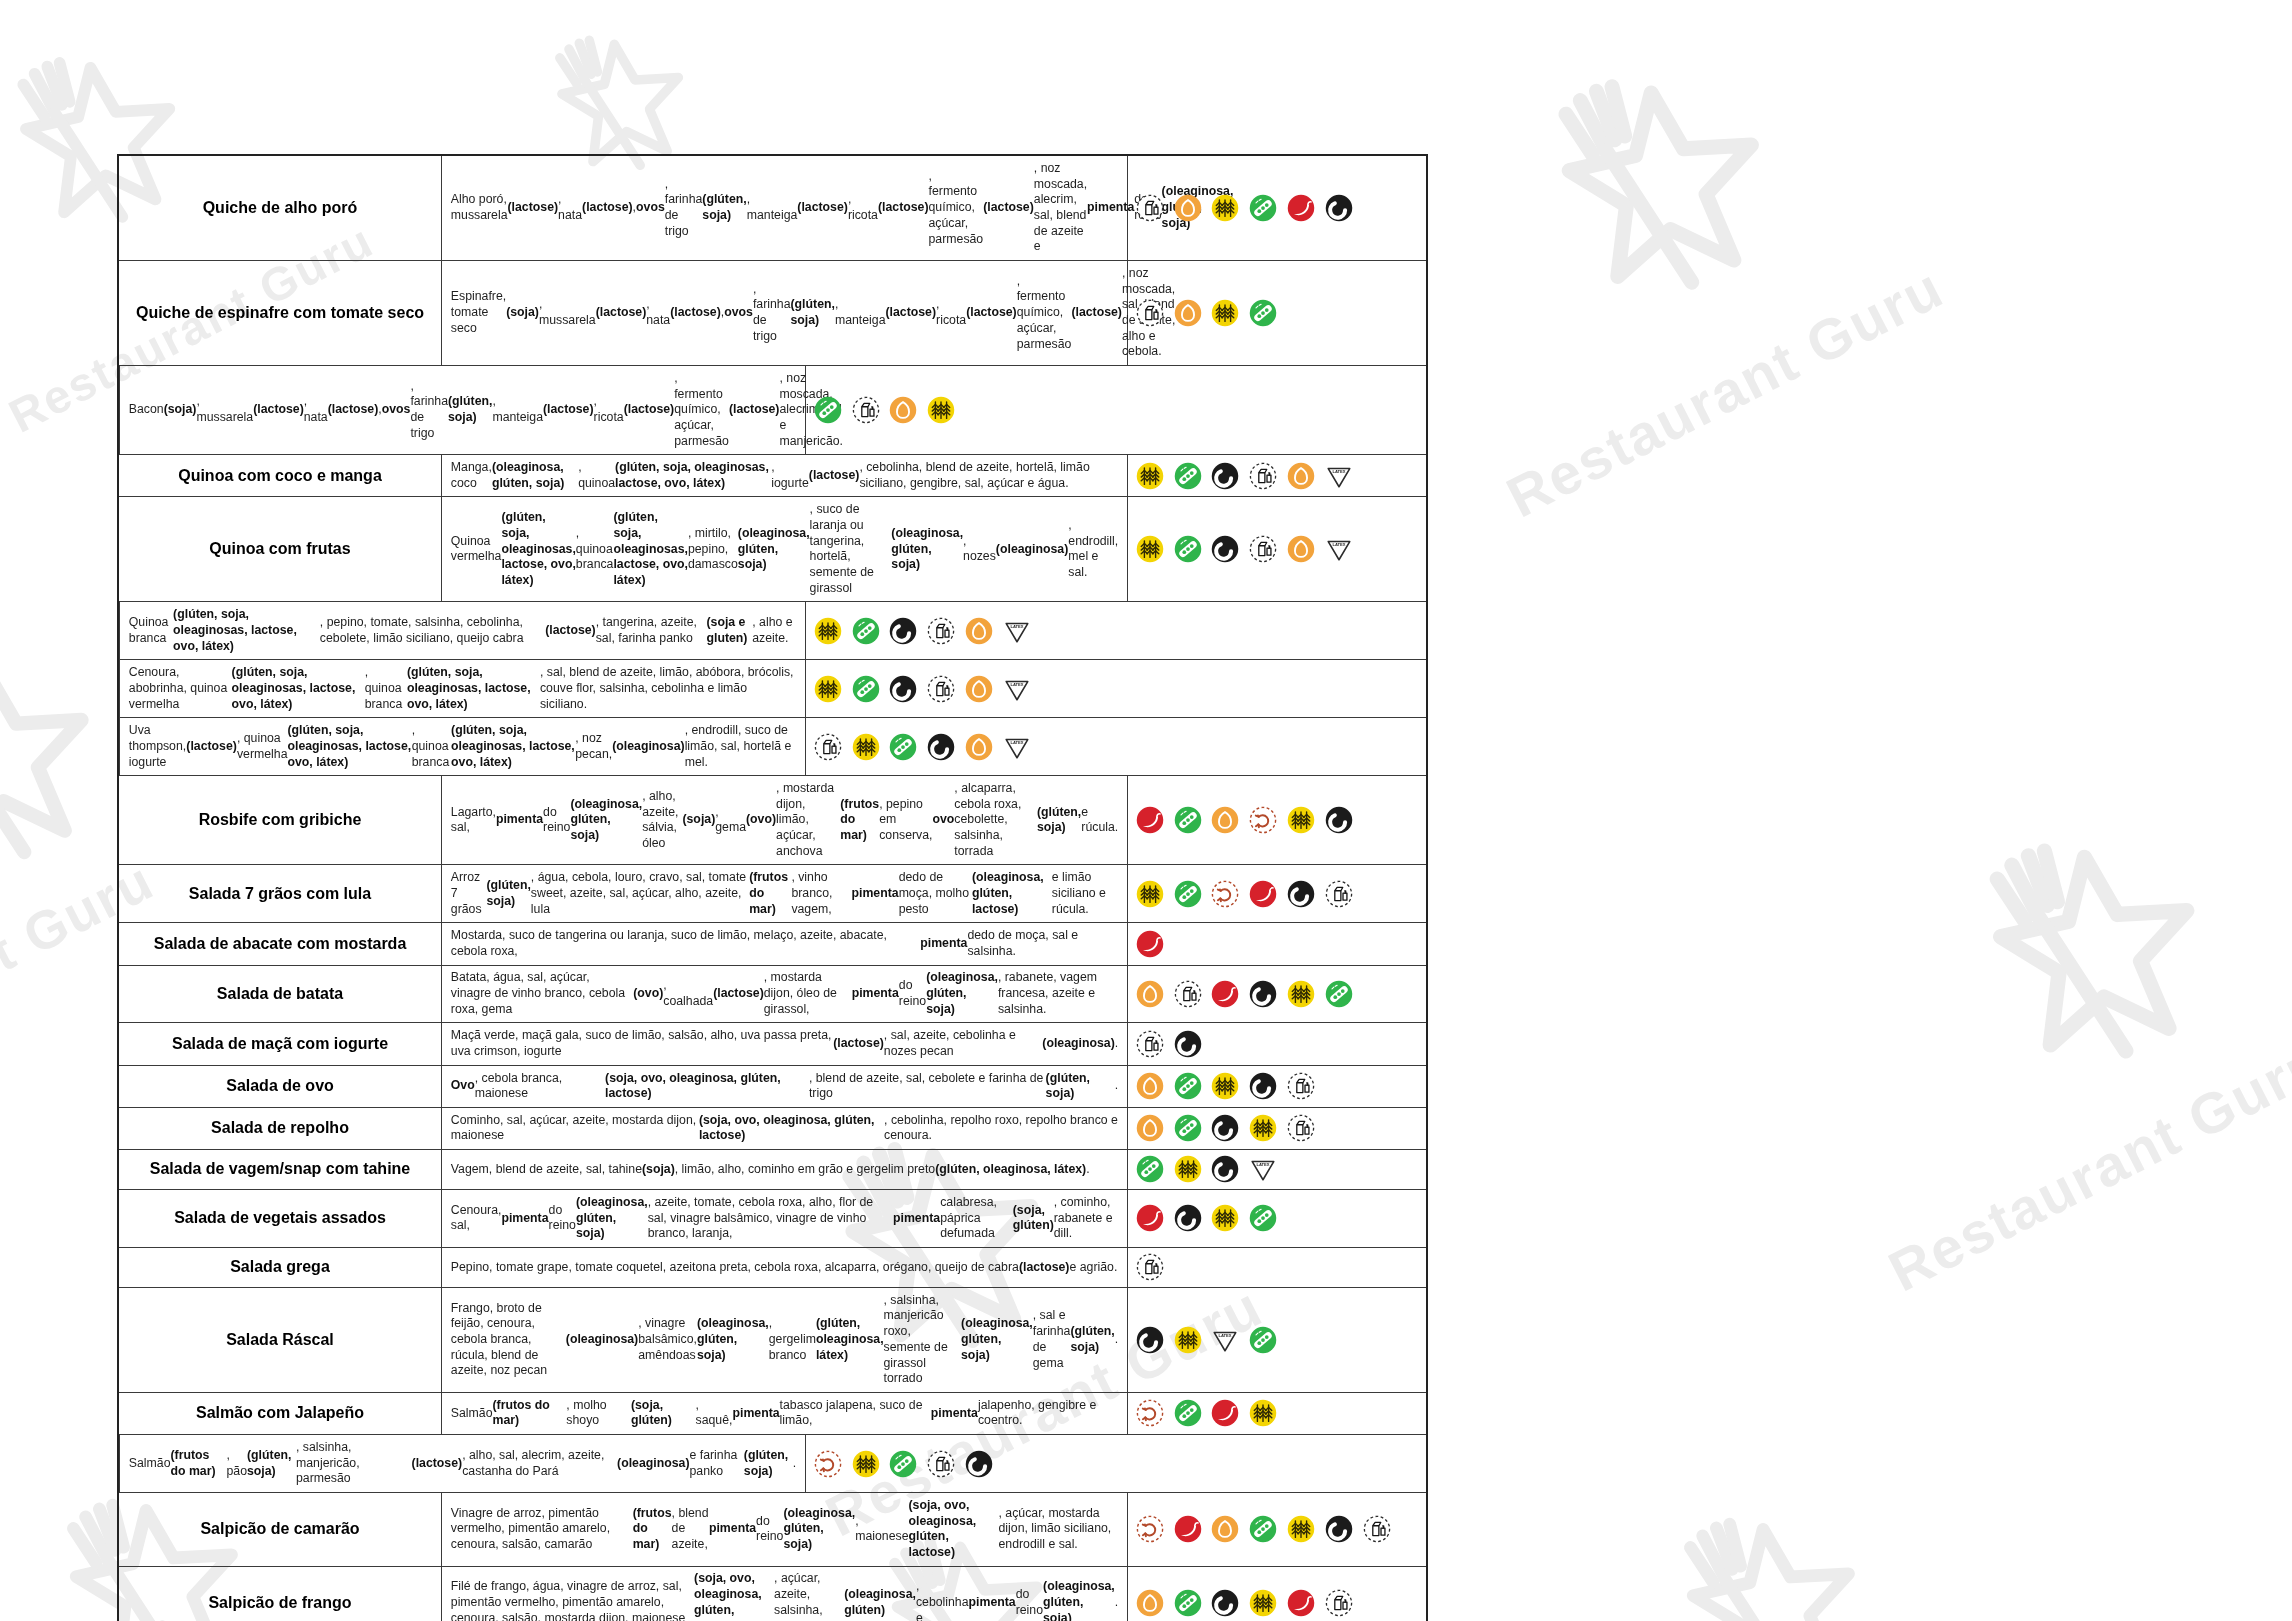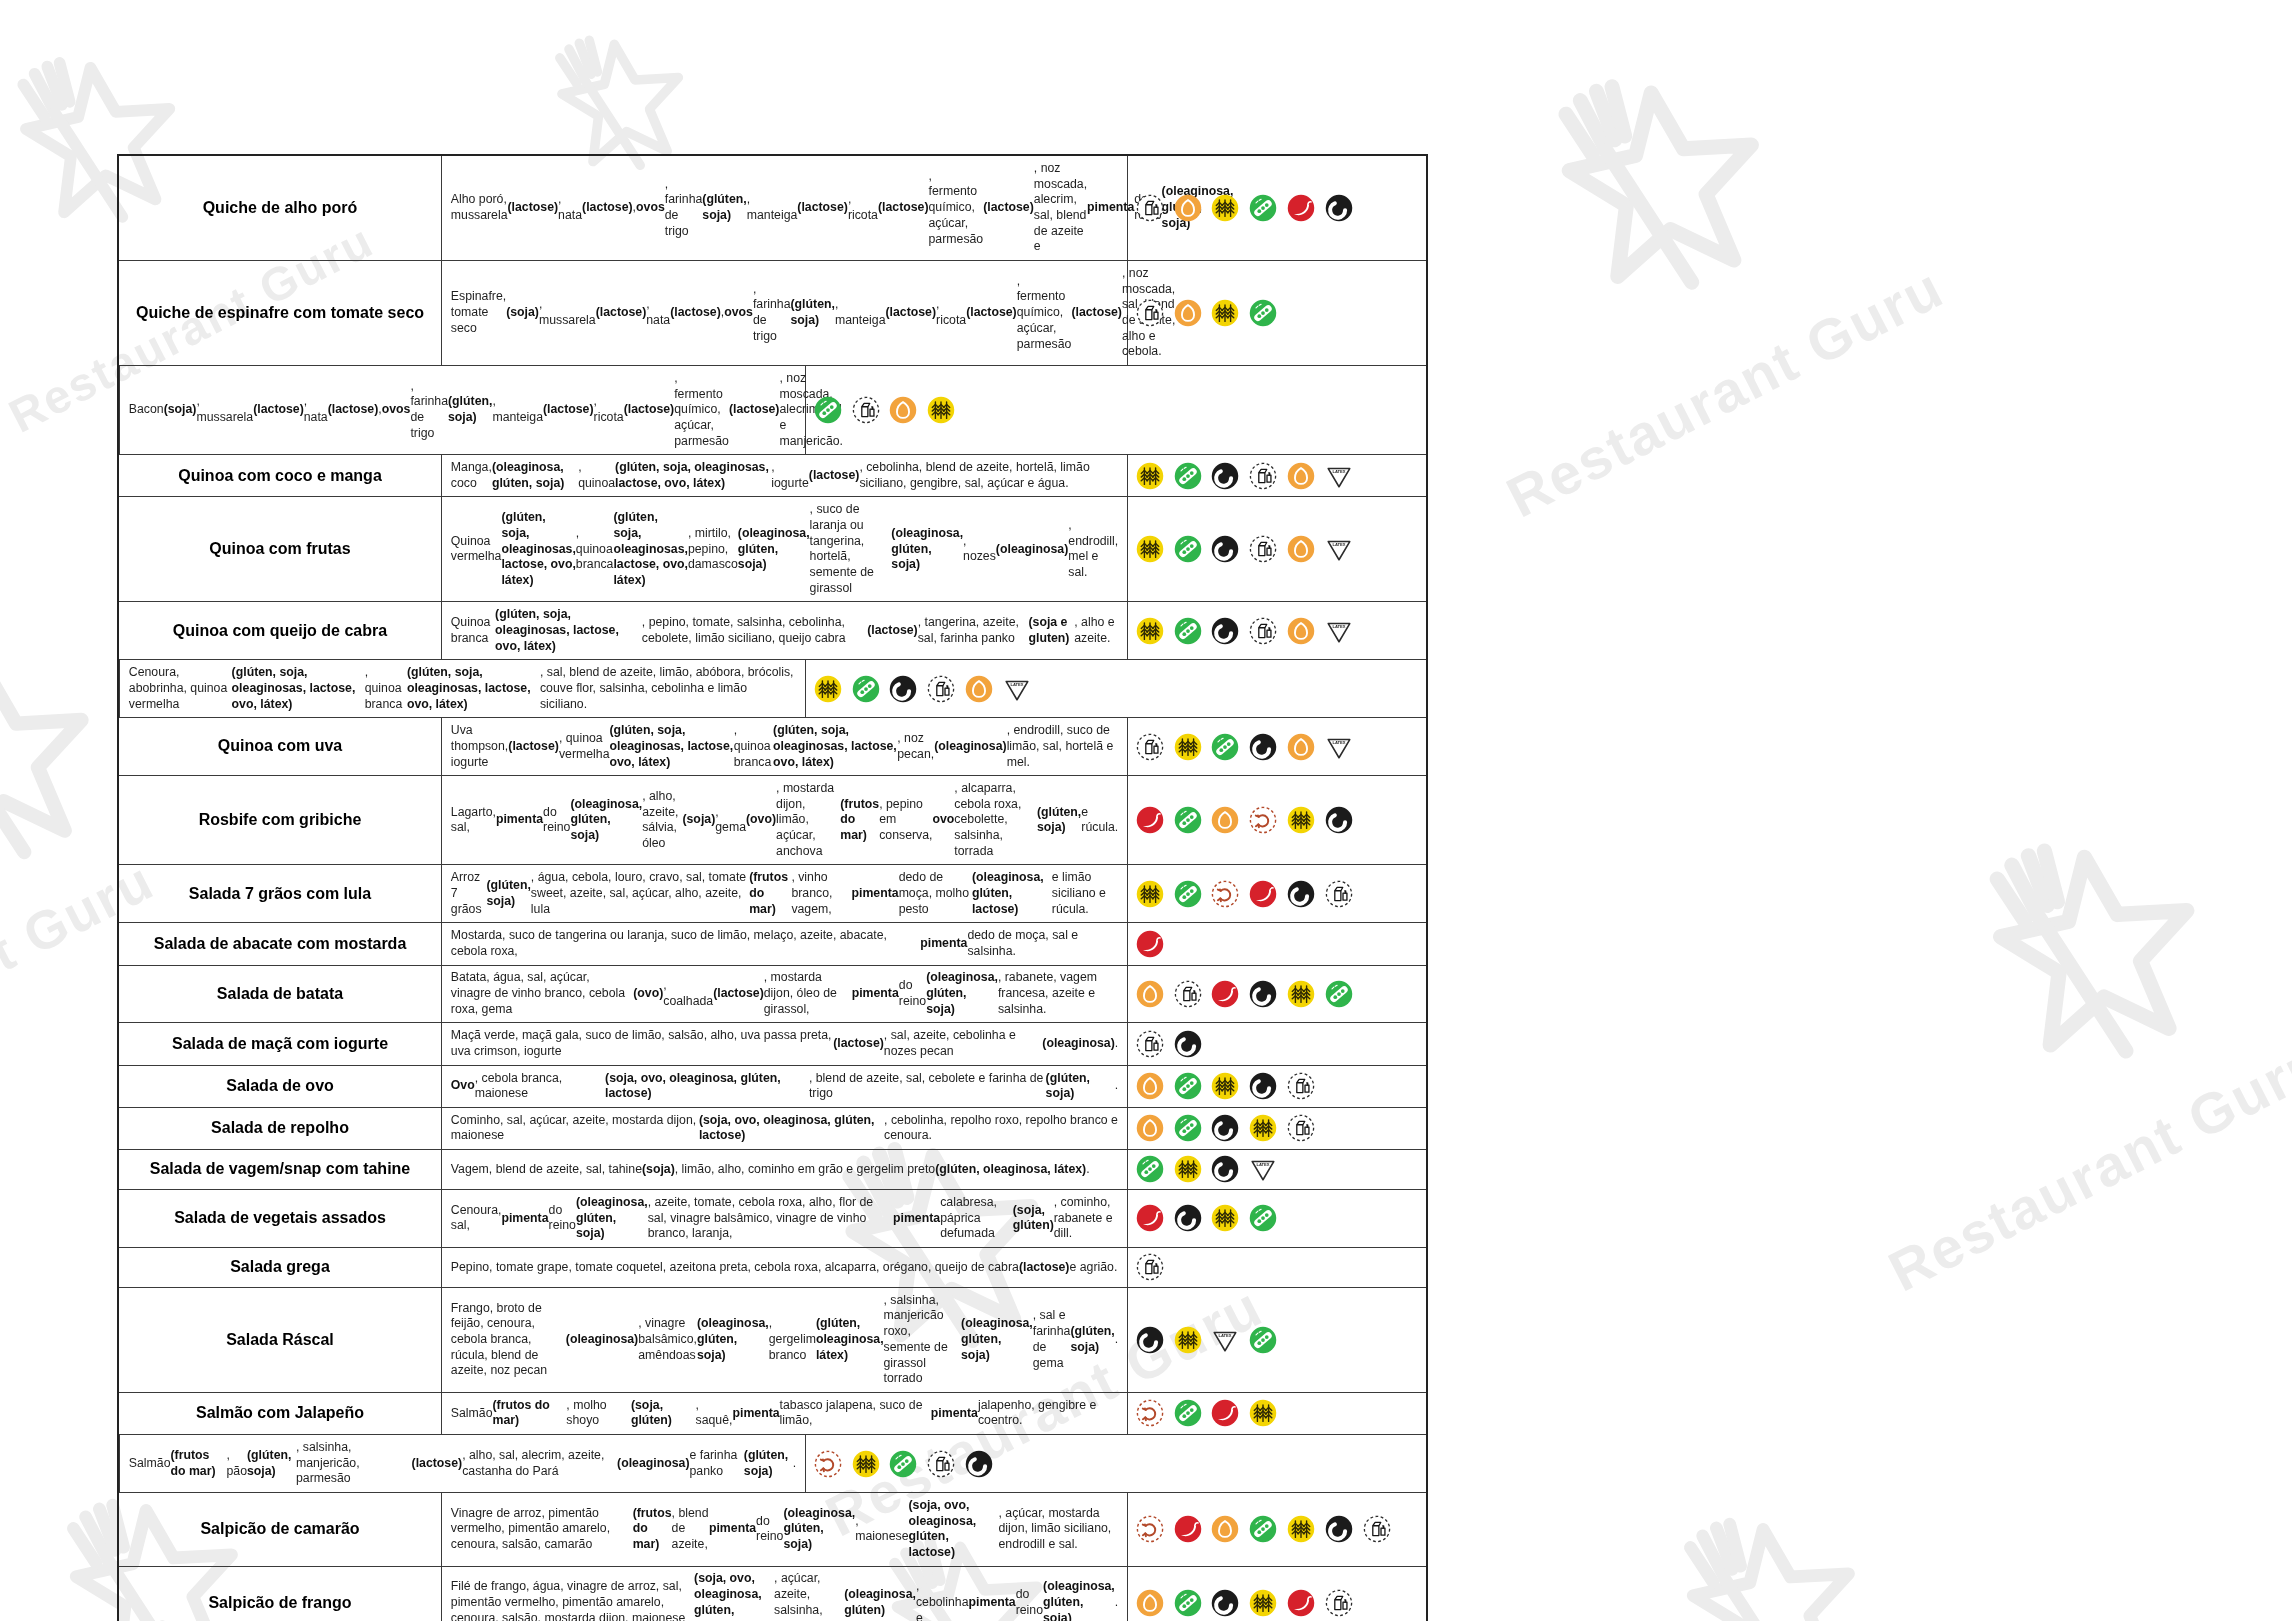--- a/index.html
+++ b/index.html
@@ -530,21 +530,20 @@
         <span class="icon">
           <svg xmlns="http://www.w3.org/2000/svg" viewBox="0 0 30 30">
             <polygon points="3.5,7 26.5,7 15,26.5" fill="#fff" stroke="#2b2b2b" stroke-width="1.7" stroke-linejoin="round"></polygon>
             <text x="15" y="12" text-anchor="middle" font-size="4.4" font-weight="bold" fill="#2b2b2b" font-family="Liberation Sans, sans-serif">LATEX</text>
           </svg>
         </span>
       </div>
   </div>
 
   <div class="row">
-    <div class="cell name">Quinoa com queijo de cabra</div>
     <div class="cell ing">
         <span>Quinoa branca </span>
         <b>(glúten, soja, oleaginosas, lactose, ovo, látex)</b>
         <span>, pepino, tomate, salsinha, cebolinha, cebolete, limão siciliano, queijo cabra </span>
         <b>(lactose)</b>
         <span>, tangerina, azeite, sal, farinha panko </span>
         <b>(soja e gluten)</b>
         <span>, alho e azeite.</span>
       </div>
     <div class="cell icons">
@@ -691,21 +690,20 @@
         <span class="icon">
           <svg xmlns="http://www.w3.org/2000/svg" viewBox="0 0 30 30">
             <polygon points="3.5,7 26.5,7 15,26.5" fill="#fff" stroke="#2b2b2b" stroke-width="1.7" stroke-linejoin="round"></polygon>
             <text x="15" y="12" text-anchor="middle" font-size="4.4" font-weight="bold" fill="#2b2b2b" font-family="Liberation Sans, sans-serif">LATEX</text>
           </svg>
         </span>
       </div>
   </div>
 
   <div class="row">
-    <div class="cell name">Quinoa com uva</div>
     <div class="cell ing">
         <span>Uva thompson, iogurte </span>
         <b>(lactose)</b>
         <span>, quinoa vermelha </span>
         <b>(glúten, soja, oleaginosas, lactose, ovo, látex)</b>
         <span>, quinoa branca </span>
         <b>(glúten, soja, oleaginosas, lactose, ovo, látex)</b>
         <span>, noz pecan, </span>
         <b>(oleaginosa)</b>
         <span>, endrodill, suco de limão, sal, hortelã e mel.</span>

